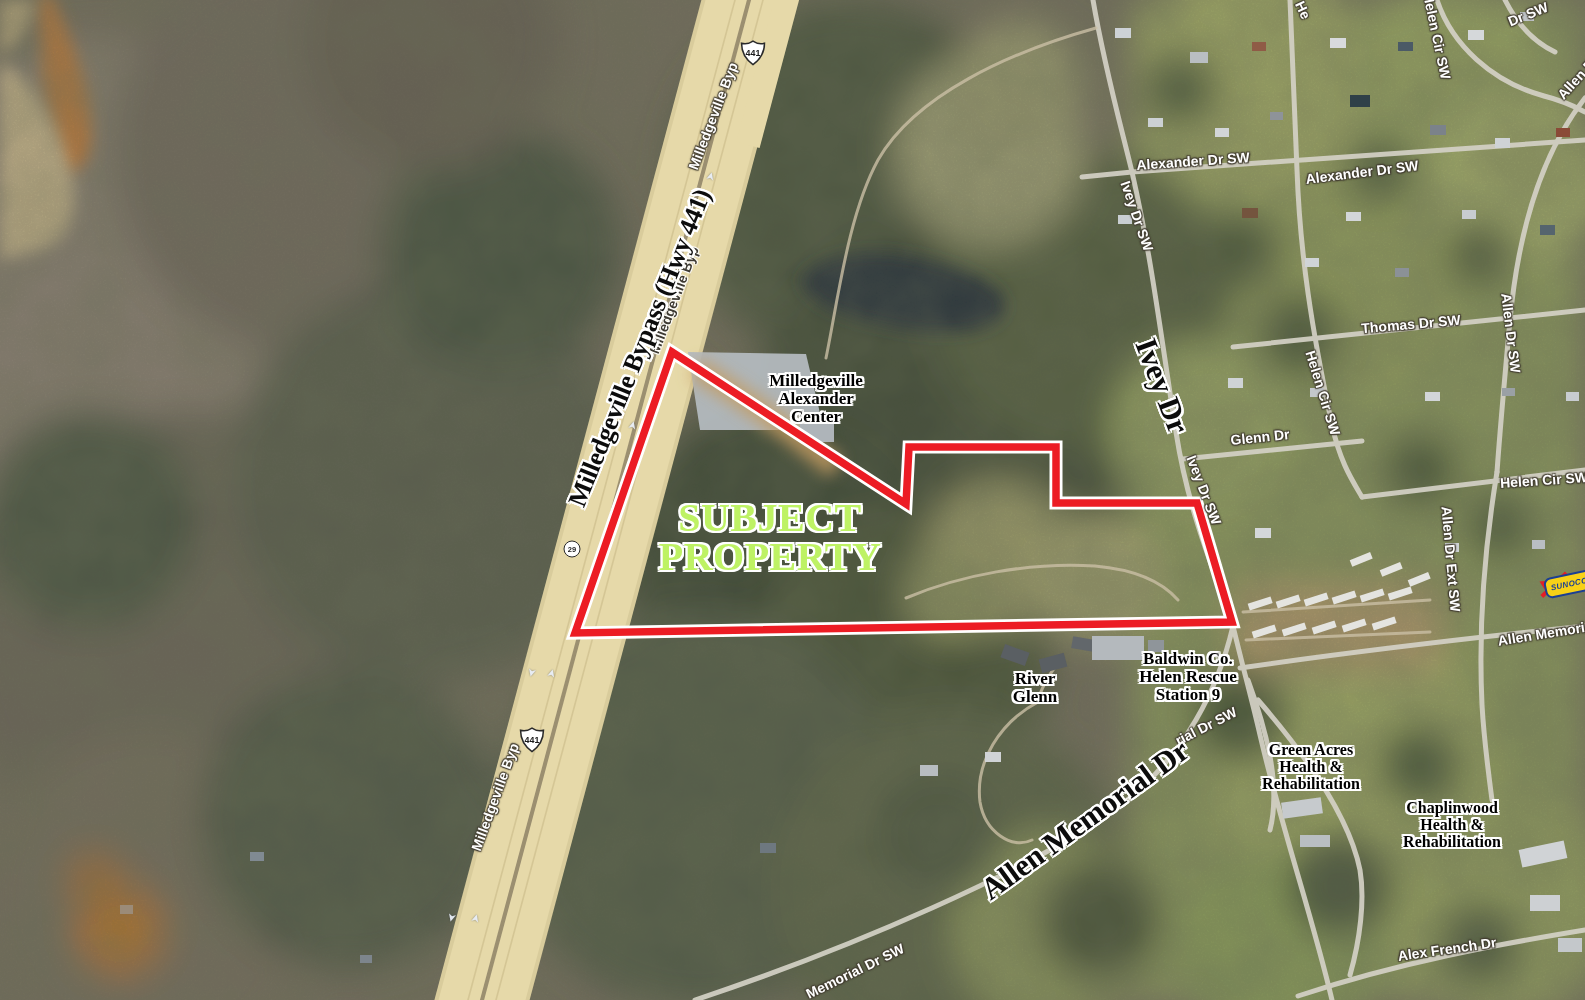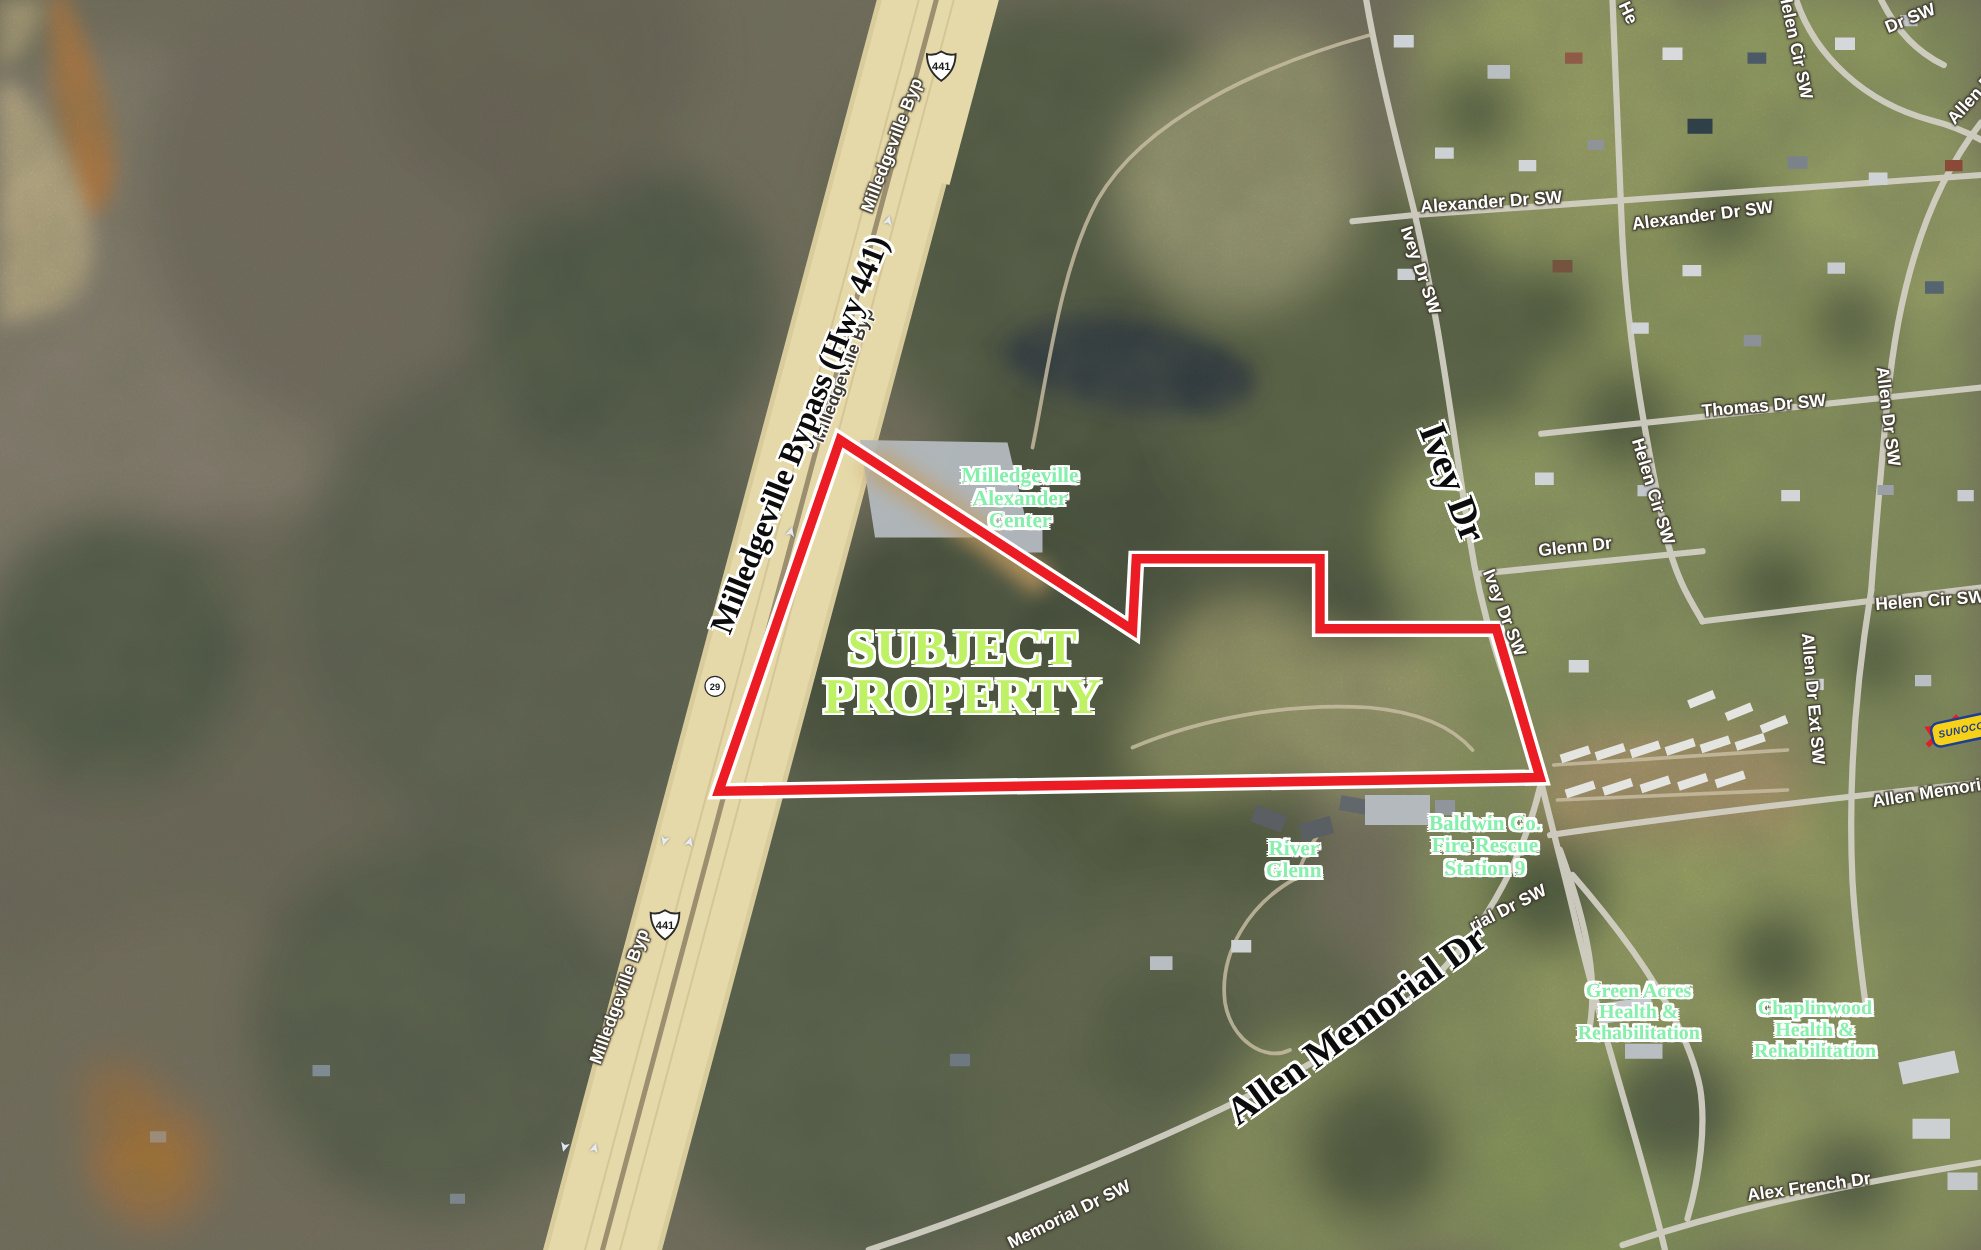--- a/index.html
+++ b/index.html
@@ -12,21 +12,21 @@
                 -1px 1px 1px rgba(68,62,50,.9),1px 1px 1px rgba(68,62,50,.9),
                 0 0 3px rgba(68,62,50,.75);}
   .street.dark{color:#3e3a32;
     text-shadow:-1px -1px 1px rgba(255,255,255,.95),1px -1px 1px rgba(255,255,255,.95),
                 -1px 1px 1px rgba(255,255,255,.95),1px 1px 1px rgba(255,255,255,.95);}
   .halo, .bigroad, .place, .subject{
     text-shadow:-2px -2px 0 #fff,2px -2px 0 #fff,-2px 2px 0 #fff,2px 2px 0 #fff,
                 -2px 0 0 #fff,2px 0 0 #fff,0 -2px 0 #fff,0 2px 0 #fff,
                 -1px -2px 0 #fff,1px 2px 0 #fff,2px 1px 0 #fff,-2px -1px 0 #fff;}
   .bigroad{font:700 26px "Liberation Serif",serif;color:#0c0c0c;letter-spacing:-.3px;}
-  .place{font:700 17px "Liberation Serif",serif;color:#86efac;text-align:center;line-height:1.06;}
+  .place{font:700 17px "Liberation Serif",serif;color:#000000;text-align:center;line-height:1.06;}
   .place span{display:block;}
   .place.small{font-size:16px;}
   .subject{font:700 40px "Liberation Serif",serif;color:#bef264;text-align:center;
            line-height:.97;letter-spacing:.5px;}
   .subject span{display:block;}
   .shield{position:absolute;transform:translate(-50%,-50%);}
   .arrow{position:absolute;font-size:11px;color:#e9eef6;opacity:.95;
          text-shadow:0 0 2px rgba(40,50,70,.6);transform-origin:center;}
   #sunoco{position:absolute;left:1541px;top:570px;width:52px;height:26px;
           transform:rotate(-12deg);}
@@ -293,24 +293,24 @@
     <span>Milledgeville</span>
     <span>Alexander</span>
     <span>Center</span>
   </div>
   <div class="lbl place" style="left:1035px;top:688px;transform:translate(-50%,-50%)">
     <span>River</span>
     <span>Glenn</span>
   </div>
   <div class="lbl place" style="left:1188px;top:677px;transform:translate(-50%,-50%)">
     <span>Baldwin Co.</span>
-    <span>Fire Rescue</span>
+    <span>Helen Rescue</span>
     <span>Station 9</span>
   </div>
-  <div class="lbl place small" style="left:1311px;top:811px;transform:translate(-50%,-50%)">
+  <div class="lbl place small" style="left:1311px;top:767px;transform:translate(-50%,-50%)">
     <span>Green Acres</span>
     <span>Health &amp;</span>
     <span>Rehabilitation</span>
   </div>
   <div class="lbl place small" style="left:1452px;top:825px;transform:translate(-50%,-50%)">
     <span>Chaplinwood</span>
     <span>Health &amp;</span>
     <span>Rehabilitation</span>
   </div>
 

